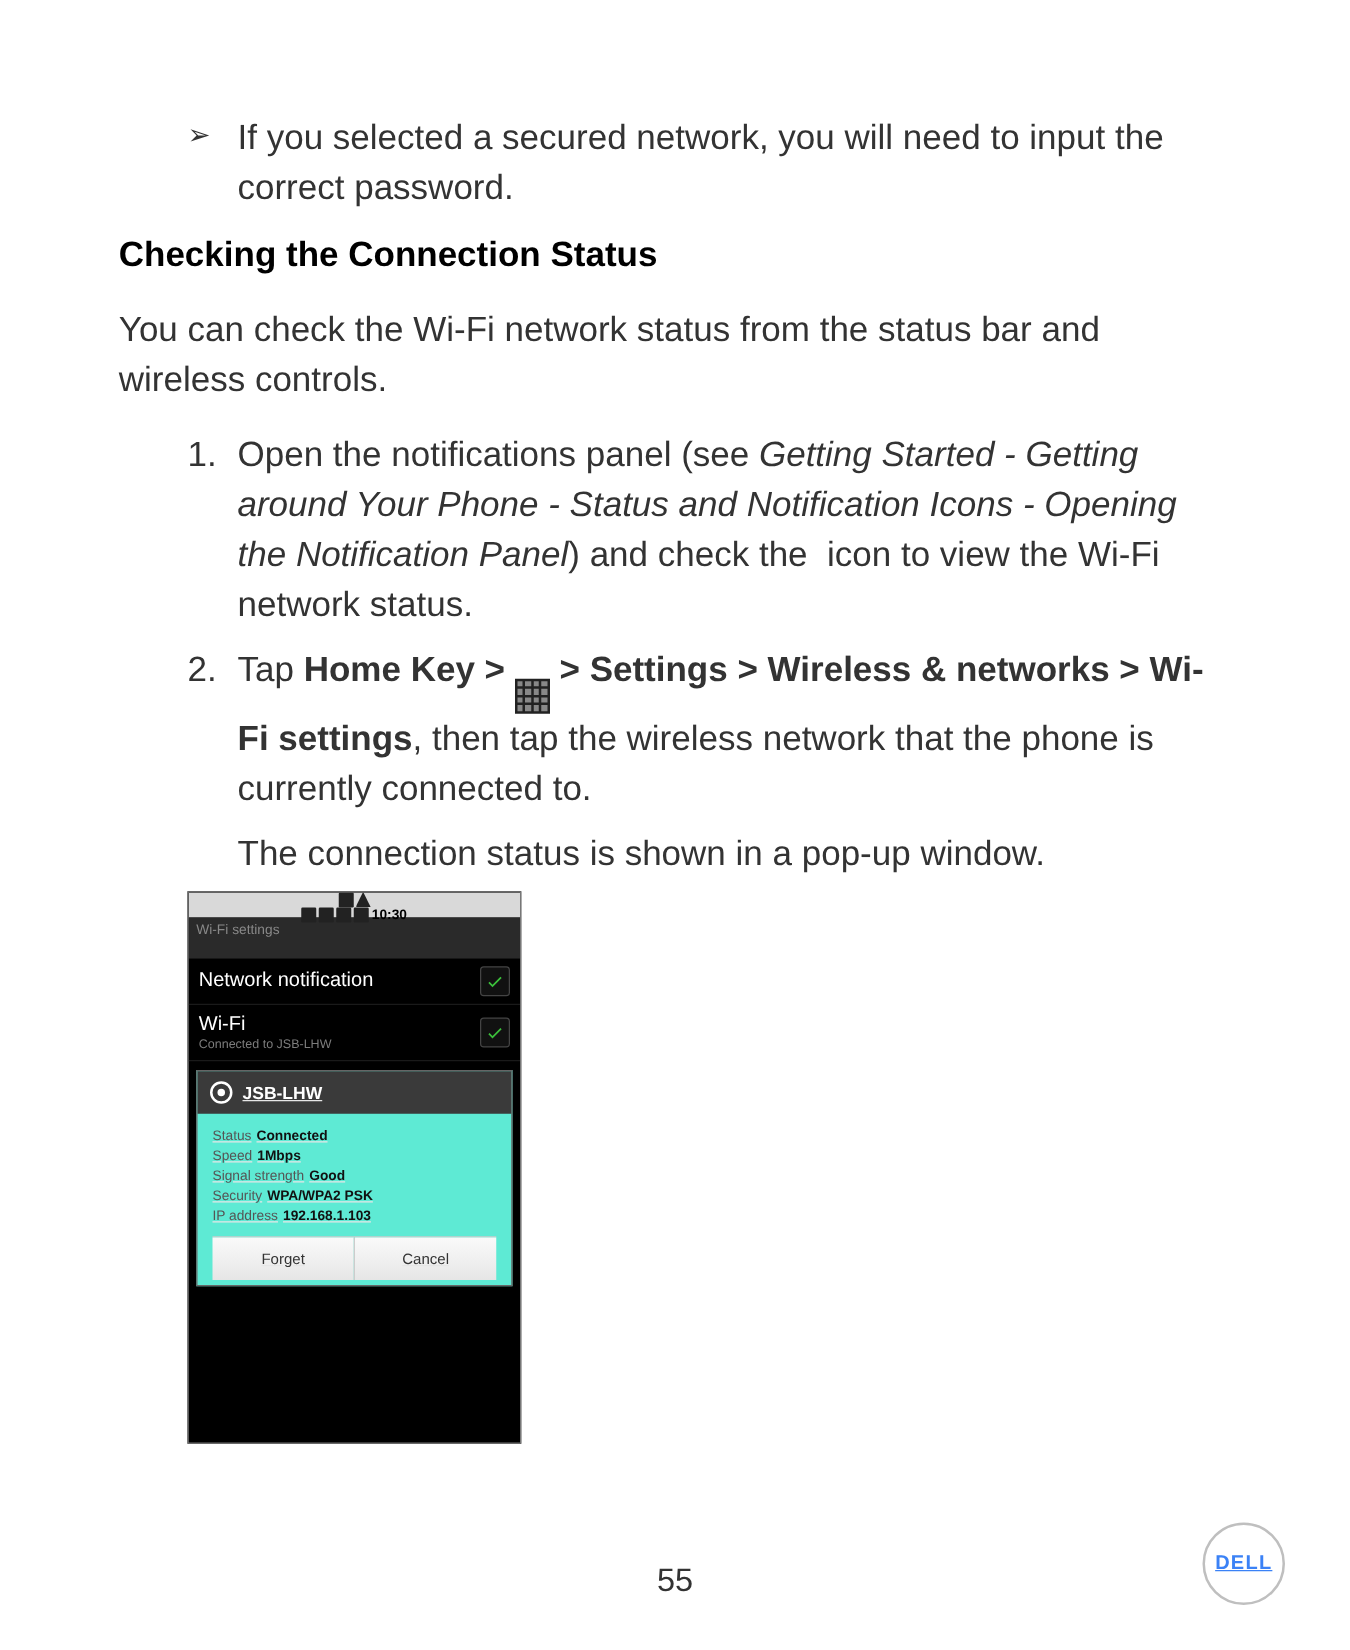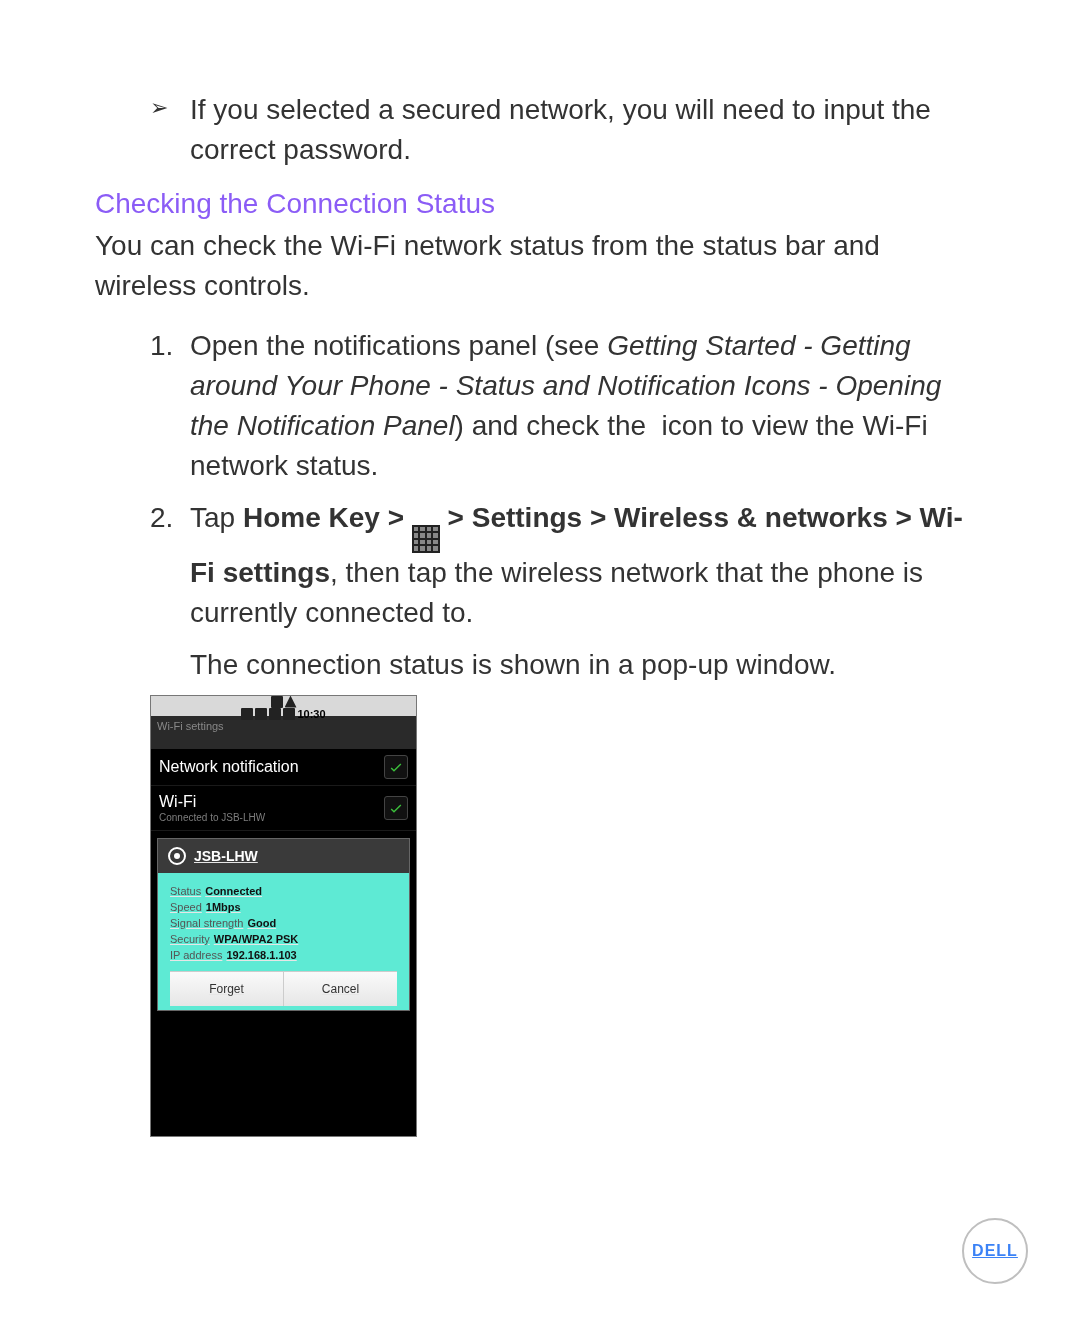--- a/index.html
+++ b/index.html
@@ -30,24 +30,24 @@
     font-size: 22px;
     line-height: 36px;
   }
   .bullet-text {
     font-size: 28px;
     line-height: 40px;
     color: #333;
   }
   .section-heading {
     font-size: 28px;
-    font-weight: 400;
+    font-weight: 700;
     margin-top: 14px;
-    margin-bottom: 6px;
-    color: #8b5cf6;
+    margin-bottom: 24px;
+    color: #000000;
   }
   .para {
     font-size: 28px;
     line-height: 40px;
     margin-bottom: 20px;
     color: #333;
   }
   .ol-row {
     display: flex;
     align-items: flex-start;
@@ -340,15 +340,16 @@
         <div class="kv"><span class="k">IP address</span><span class="v">192.168.1.103</span></div>
         <div class="popup-buttons">
           <div class="btn">Forget</div>
           <div class="btn">Cancel</div>
         </div>
       </div>
     </div>
 
   </div>
 
+  <div class="page-number">55</div>
   <div class="dell-badge">DELL</div>
 
 </div>
 
 </body></html>

